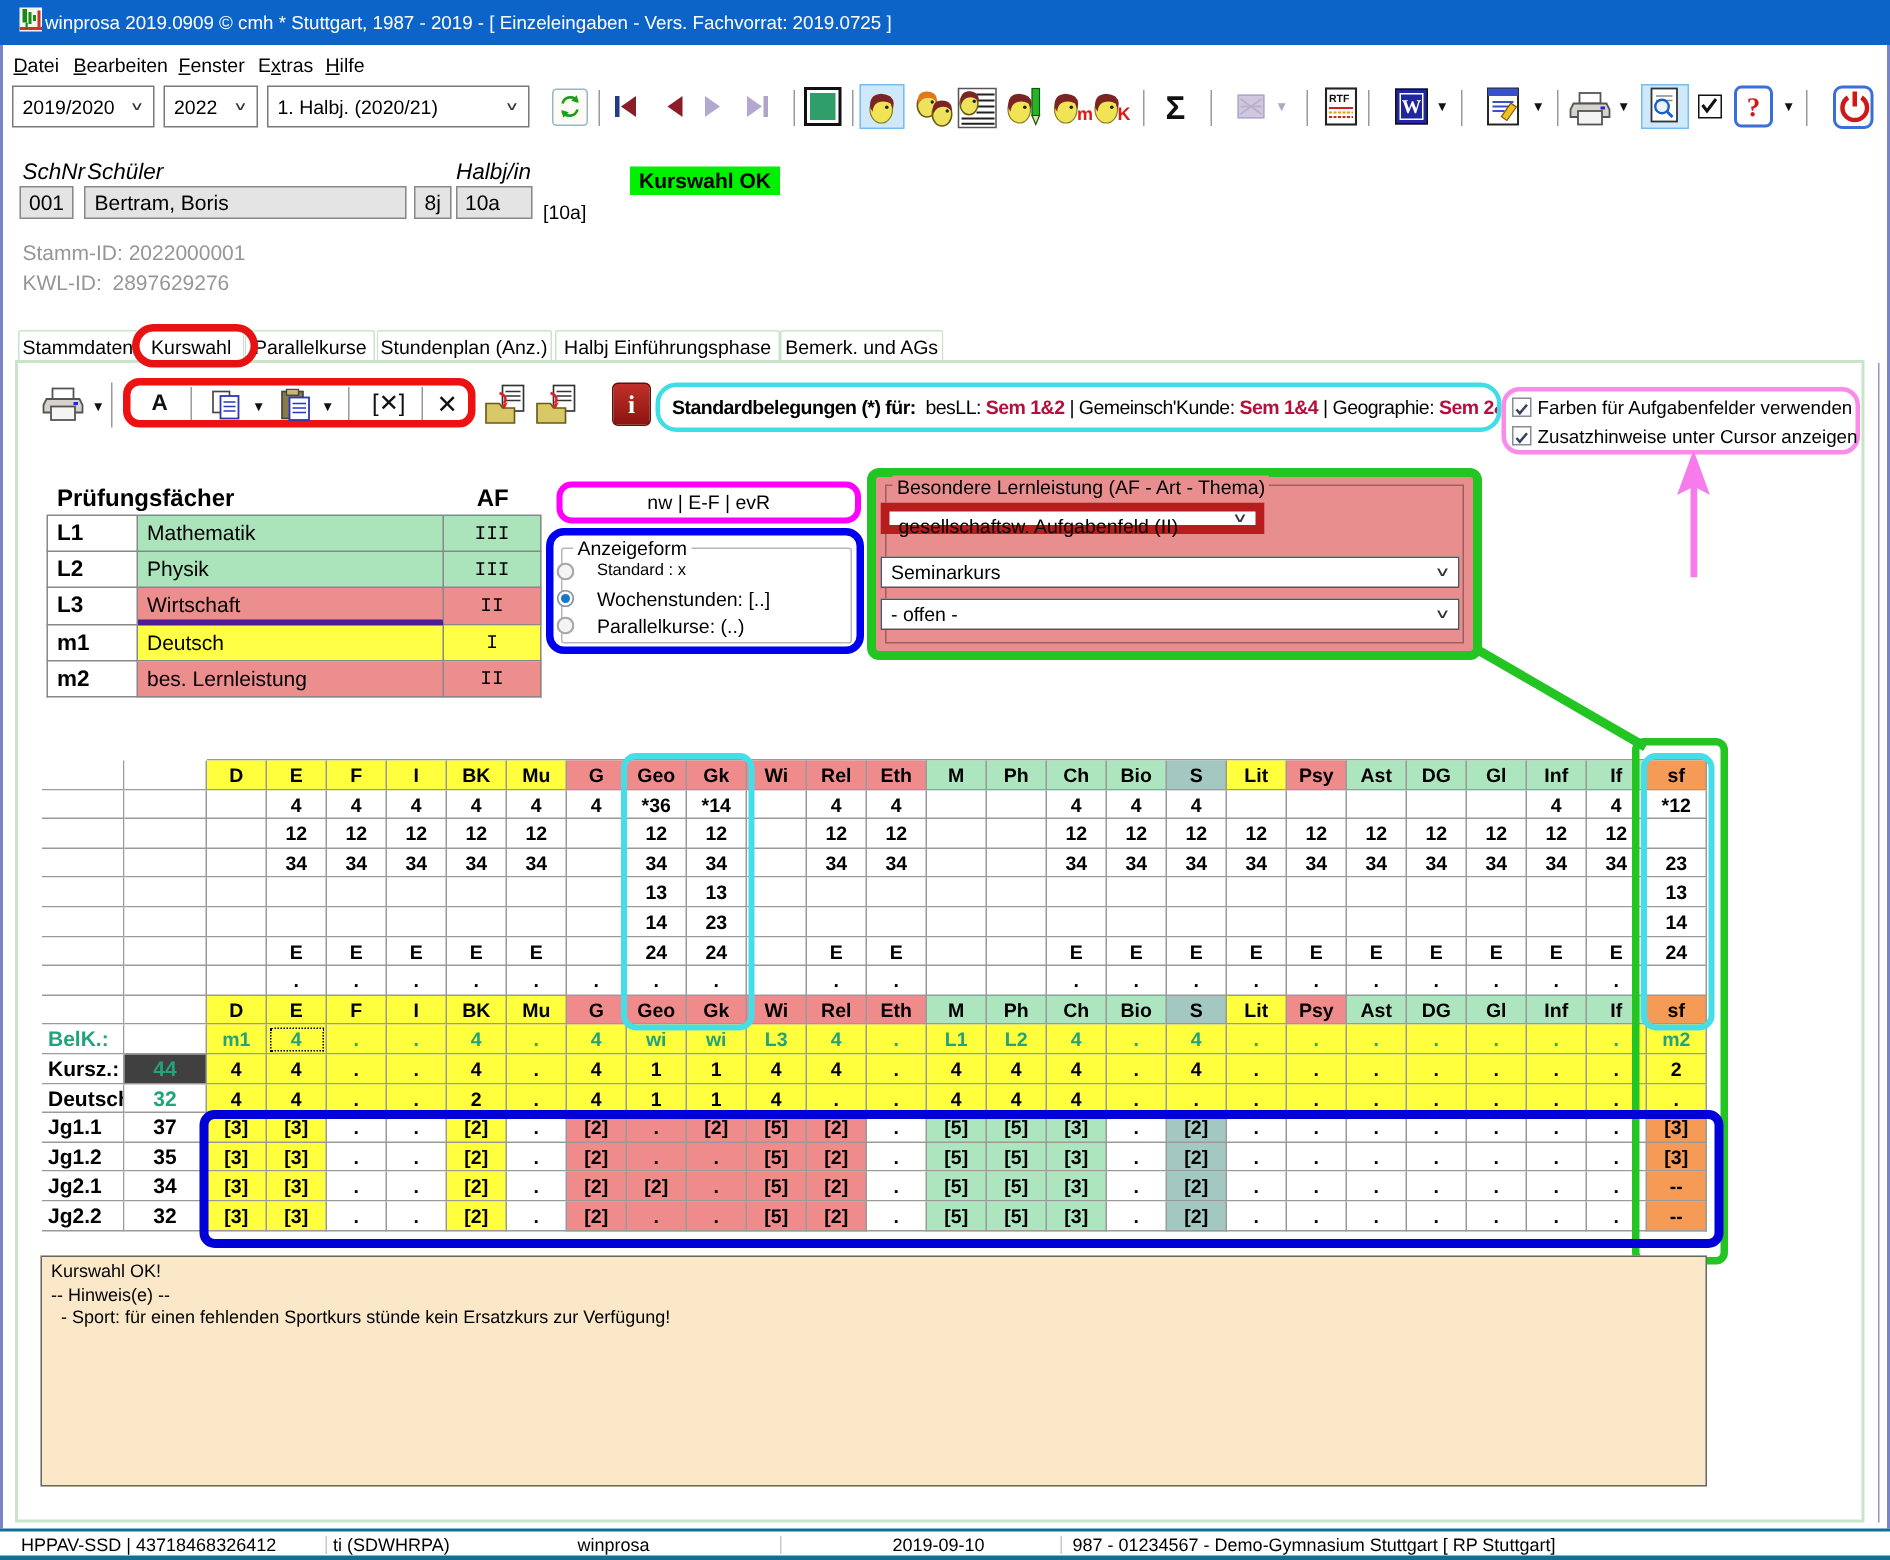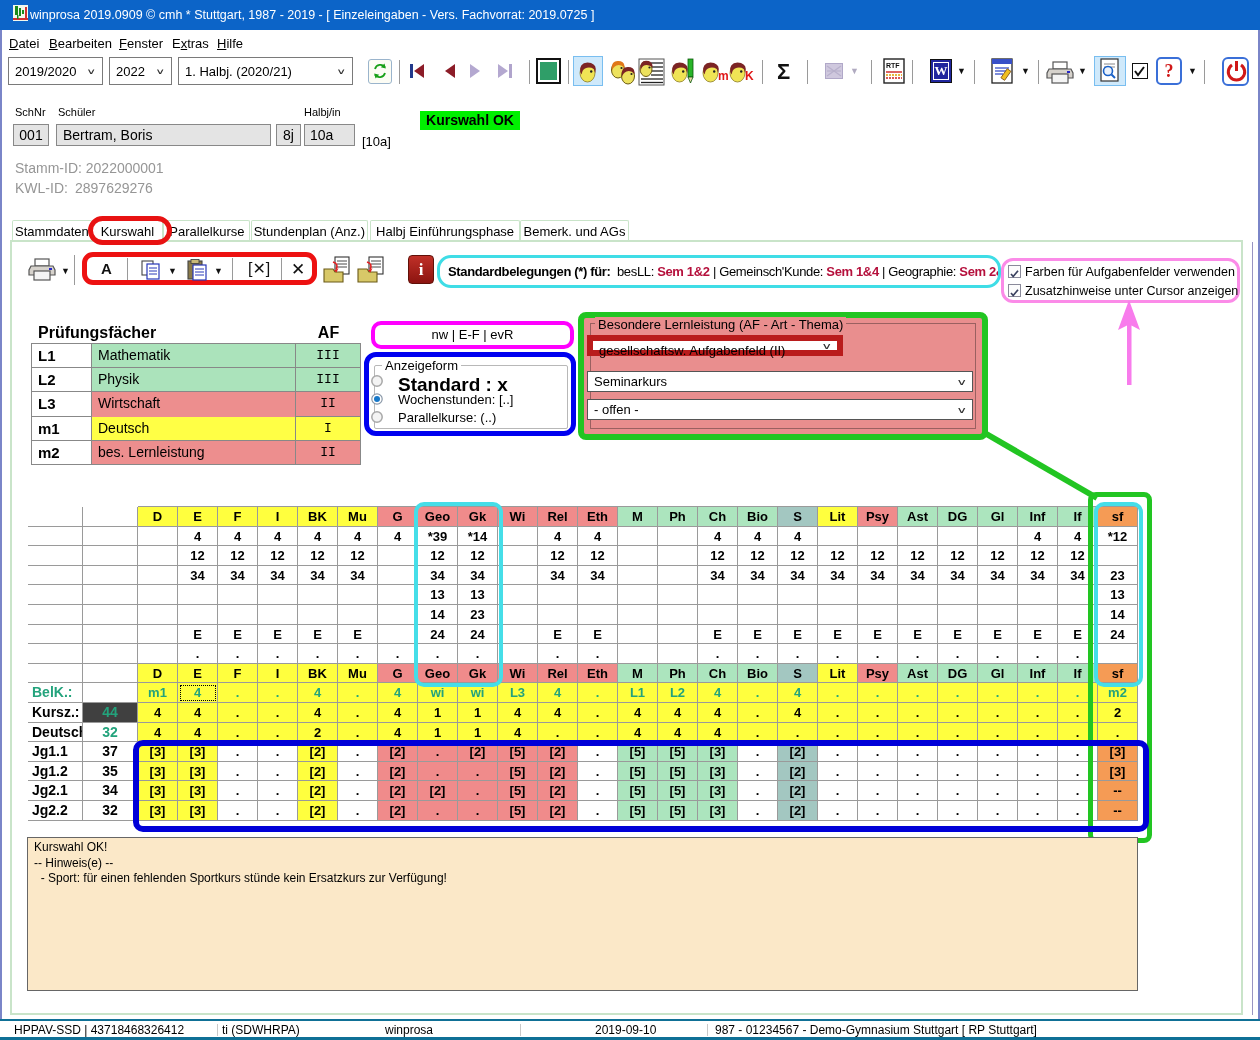--- a/index.html
+++ b/index.html
@@ -6,21 +6,21 @@
  font-family:"Liberation Sans",sans-serif;overflow:hidden;}
 .abs{position:absolute;}
 .tc{text-align:center;}
 .sep{position:absolute;width:1px;background:#9a9a9a;}
 select.fake,.selbox{position:absolute;border:1px solid #7a7a7a;background:#fff;
  font-size:13px;color:#000;}
 .selbox{display:flex;align-items:center;padding-left:6px;box-sizing:border-box;}
 .chev{position:absolute;right:7px;top:50%;transform:translateY(-50%) scale(1.5,0.85);font-size:9px;color:#333;}
 .gray-in{background:#e4e4e4;border:1px solid #888;box-sizing:border-box;
  font-size:14px;color:#000;display:flex;align-items:center;}
-.lbl{font-size:11px;color:#000;}
+.lbl{font-size:15px;color:#000;font-style:italic;}
 .tab{position:absolute;top:220px;height:21px;background:#fff;border:1px solid #c9e4c9;
  border-bottom:none;border-radius:2px 2px 0 0;box-sizing:border-box;
  font-size:13px;display:flex;align-items:center;justify-content:center;color:#000;white-space:nowrap;}
 .cell{position:absolute;box-sizing:border-box;border-right:1px solid #9a9a9a;
  border-bottom:1px solid #9a9a9a;font-size:13px;font-weight:bold;
  text-align:center;overflow:hidden;}
 </style></head><body>
 
 <div class="abs" style="left:0;top:0;width:2px;height:1040px;background:#7a85c8;"></div>
 <div class="abs" style="left:1258px;top:0;width:2px;height:1040px;background:#7a85c8;"></div>
@@ -295,36 +295,36 @@
 <div class="abs" style="left:38px;top:324px;font-size:16px;font-weight:bold;">Prüfungsfächer</div>
 <div class="abs" style="left:296px;top:324px;width:65px;font-size:16px;font-weight:bold;text-align:center;">AF</div>
 <div class="abs" style="left:31px;top:343px;width:330px;height:1px;background:#888;"></div>
 <div class="abs" style="left:31px;top:344.0px;width:61px;height:24.2px;border:1px solid #888;border-top:none;box-sizing:border-box;font-size:15px;font-weight:bold;padding-left:6px;line-height:23px;">L1</div>
 <div class="abs" style="left:92px;top:344.0px;width:204px;height:24.2px;border-right:1px solid #888;border-bottom:1px solid #888;box-sizing:border-box;background:#abe3bb;font-size:14px;padding-left:6px;line-height:23px;">Mathematik</div>
 <div class="abs" style="left:296px;top:344.0px;width:65px;height:24.2px;border-right:1px solid #888;border-bottom:1px solid #888;box-sizing:border-box;background:#abe3bb;font-size:13px;text-align:center;line-height:23px;font-family:'Liberation Mono',monospace;">III</div>
 <div class="abs" style="left:31px;top:368.2px;width:61px;height:24.2px;border:1px solid #888;border-top:none;box-sizing:border-box;font-size:15px;font-weight:bold;padding-left:6px;line-height:23px;">L2</div>
 <div class="abs" style="left:92px;top:368.2px;width:204px;height:24.2px;border-right:1px solid #888;border-bottom:1px solid #888;box-sizing:border-box;background:#abe3bb;font-size:14px;padding-left:6px;line-height:23px;">Physik</div>
 <div class="abs" style="left:296px;top:368.2px;width:65px;height:24.2px;border-right:1px solid #888;border-bottom:1px solid #888;box-sizing:border-box;background:#abe3bb;font-size:13px;text-align:center;line-height:23px;font-family:'Liberation Mono',monospace;">III</div>
 <div class="abs" style="left:31px;top:392.4px;width:61px;height:24.2px;border:1px solid #888;border-top:none;box-sizing:border-box;font-size:15px;font-weight:bold;padding-left:6px;line-height:23px;">L3</div>
-<div class="abs" style="left:92px;top:392.4px;width:204px;height:27px;border-right:1px solid #888;border-bottom:1px solid #4c1d95;box-sizing:border-box;background:#ed8e8e;font-size:14px;padding-left:6px;line-height:23px;">Wirtschaft</div>
+<div class="abs" style="left:92px;top:392.4px;width:204px;height:27px;border-right:1px solid #888;border-bottom:6px solid #4c1d95;box-sizing:border-box;background:#ed8e8e;font-size:14px;padding-left:6px;line-height:23px;">Wirtschaft</div>
 <div class="abs" style="left:296px;top:392.4px;width:65px;height:24.2px;border-right:1px solid #888;border-bottom:1px solid #888;box-sizing:border-box;background:#ed8e8e;font-size:13px;text-align:center;line-height:23px;font-family:'Liberation Mono',monospace;">II</div>
 <div class="abs" style="left:31px;top:416.6px;width:61px;height:24.2px;border:1px solid #888;border-top:none;box-sizing:border-box;font-size:15px;font-weight:bold;padding-left:6px;line-height:23px;">m1</div>
 <div class="abs" style="left:92px;top:416.6px;width:204px;height:24.2px;border-right:1px solid #888;border-bottom:1px solid #888;box-sizing:border-box;background:#ffff45;font-size:14px;padding-left:6px;line-height:23px;">Deutsch</div>
 <div class="abs" style="left:296px;top:416.6px;width:65px;height:24.2px;border-right:1px solid #888;border-bottom:1px solid #888;box-sizing:border-box;background:#ffff45;font-size:13px;text-align:center;line-height:23px;font-family:'Liberation Mono',monospace;">I</div>
 <div class="abs" style="left:31px;top:440.8px;width:61px;height:24.2px;border:1px solid #888;border-top:none;box-sizing:border-box;font-size:15px;font-weight:bold;padding-left:6px;line-height:23px;">m2</div>
 <div class="abs" style="left:92px;top:440.8px;width:204px;height:24.2px;border-right:1px solid #888;border-bottom:1px solid #888;box-sizing:border-box;background:#ed8e8e;font-size:14px;padding-left:6px;line-height:23px;">bes. Lernleistung</div>
 <div class="abs" style="left:296px;top:440.8px;width:65px;height:24.2px;border-right:1px solid #888;border-bottom:1px solid #888;box-sizing:border-box;background:#ed8e8e;font-size:13px;text-align:center;line-height:23px;font-family:'Liberation Mono',monospace;">II</div>
 <div class="abs tc" style="left:371px;top:321px;width:203px;height:28px;border:4px solid #ff00ff;border-radius:10px;box-sizing:border-box;background:#fff;font-size:13px;line-height:20px;">nw | E-F | evR</div>
 <div class="abs" style="left:364px;top:352px;width:212px;height:84px;border:5px solid #0000f0;border-radius:12px;box-sizing:border-box;background:#fff;"></div>
 <div class="abs" style="left:374px;top:365px;width:192px;height:62px;border:1px solid #b8b8b8;border-radius:2px;"></div>
 <div class="abs" style="left:382px;top:358px;font-size:13px;background:#fff;padding:0 3px;">Anzeigeform</div>
 <svg class="abs" style="left:371px;top:375px;" width="12" height="12" viewBox="0 0 12 12">
     <circle cx="6" cy="6" r="5.2" fill="#f4f4f4" stroke="#a8a8a8" stroke-width="1.5"></circle>
   </svg>
-<div class="abs" style="left:398px;top:374px;font-size:19px;font-weight:bold;">Standard : x</div>
+<div class="abs" style="left:398px;top:374px;font-size:11px;">Standard : x</div>
 <svg class="abs" style="left:371px;top:393px;" width="12" height="12" viewBox="0 0 12 12">
     <circle cx="6" cy="6" r="5.2" fill="#fff" stroke="#8a98a8" stroke-width="1.2"></circle>
     <circle cx="6" cy="6" r="3" fill="#1878c8"></circle>
   </svg>
 <div class="abs" style="left:398px;top:392px;font-size:13px;">Wochenstunden: [..]</div>
 <svg class="abs" style="left:371px;top:411px;" width="12" height="12" viewBox="0 0 12 12">
     <circle cx="6" cy="6" r="5.2" fill="#f4f4f4" stroke="#a8a8a8" stroke-width="1.5"></circle>
   </svg>
 <div class="abs" style="left:398px;top:410px;font-size:13px;">Parallelkurse: (..)</div>
 <div class="abs" style="left:578px;top:312px;width:410px;height:128px;border:6px solid #22c522;border-radius:8px;box-sizing:border-box;background:#e98e8e;"></div>
@@ -366,21 +366,21 @@
 <div class="cell" style="left:1098.0px;top:507.0px;width:40.0px;height:19.6px;background:#f59b55;color:#000;font-size:13px;font-weight:bold;line-height:19px;">sf</div>
 <div class="cell" style="left:28.0px;top:526.6px;width:55.0px;height:19.6px;background:#fff;color:#000;font-size:14px;font-weight:bold;line-height:19px;"></div>
 <div class="cell" style="left:83.0px;top:526.6px;width:55.0px;height:19.6px;background:#fff;color:#000;font-size:14px;font-weight:bold;line-height:19px;"></div>
 <div class="cell" style="left:138.0px;top:526.6px;width:40.0px;height:19.6px;background:#fff;color:#000;font-size:13px;font-weight:bold;line-height:19px;"></div>
 <div class="cell" style="left:178.0px;top:526.6px;width:40.0px;height:19.6px;background:#fff;color:#000;font-size:13px;font-weight:bold;line-height:19px;">4</div>
 <div class="cell" style="left:218.0px;top:526.6px;width:40.0px;height:19.6px;background:#fff;color:#000;font-size:13px;font-weight:bold;line-height:19px;">4</div>
 <div class="cell" style="left:258.0px;top:526.6px;width:40.0px;height:19.6px;background:#fff;color:#000;font-size:13px;font-weight:bold;line-height:19px;">4</div>
 <div class="cell" style="left:298.0px;top:526.6px;width:40.0px;height:19.6px;background:#fff;color:#000;font-size:13px;font-weight:bold;line-height:19px;">4</div>
 <div class="cell" style="left:338.0px;top:526.6px;width:40.0px;height:19.6px;background:#fff;color:#000;font-size:13px;font-weight:bold;line-height:19px;">4</div>
 <div class="cell" style="left:378.0px;top:526.6px;width:40.0px;height:19.6px;background:#fff;color:#000;font-size:13px;font-weight:bold;line-height:19px;">4</div>
-<div class="cell" style="left:418.0px;top:526.6px;width:40.0px;height:19.6px;background:#fff;color:#000;font-size:13px;font-weight:bold;line-height:19px;">*39</div>
+<div class="cell" style="left:418.0px;top:526.6px;width:40.0px;height:19.6px;background:#fff;color:#000;font-size:13px;font-weight:bold;line-height:19px;">*36</div>
 <div class="cell" style="left:458.0px;top:526.6px;width:40.0px;height:19.6px;background:#fff;color:#000;font-size:13px;font-weight:bold;line-height:19px;">*14</div>
 <div class="cell" style="left:498.0px;top:526.6px;width:40.0px;height:19.6px;background:#fff;color:#000;font-size:13px;font-weight:bold;line-height:19px;"></div>
 <div class="cell" style="left:538.0px;top:526.6px;width:40.0px;height:19.6px;background:#fff;color:#000;font-size:13px;font-weight:bold;line-height:19px;">4</div>
 <div class="cell" style="left:578.0px;top:526.6px;width:40.0px;height:19.6px;background:#fff;color:#000;font-size:13px;font-weight:bold;line-height:19px;">4</div>
 <div class="cell" style="left:618.0px;top:526.6px;width:40.0px;height:19.6px;background:#fff;color:#000;font-size:13px;font-weight:bold;line-height:19px;"></div>
 <div class="cell" style="left:658.0px;top:526.6px;width:40.0px;height:19.6px;background:#fff;color:#000;font-size:13px;font-weight:bold;line-height:19px;"></div>
 <div class="cell" style="left:698.0px;top:526.6px;width:40.0px;height:19.6px;background:#fff;color:#000;font-size:13px;font-weight:bold;line-height:19px;">4</div>
 <div class="cell" style="left:738.0px;top:526.6px;width:40.0px;height:19.6px;background:#fff;color:#000;font-size:13px;font-weight:bold;line-height:19px;">4</div>
 <div class="cell" style="left:778.0px;top:526.6px;width:40.0px;height:19.6px;background:#fff;color:#000;font-size:13px;font-weight:bold;line-height:19px;">4</div>
 <div class="cell" style="left:818.0px;top:526.6px;width:40.0px;height:19.6px;background:#fff;color:#000;font-size:13px;font-weight:bold;line-height:19px;"></div>

